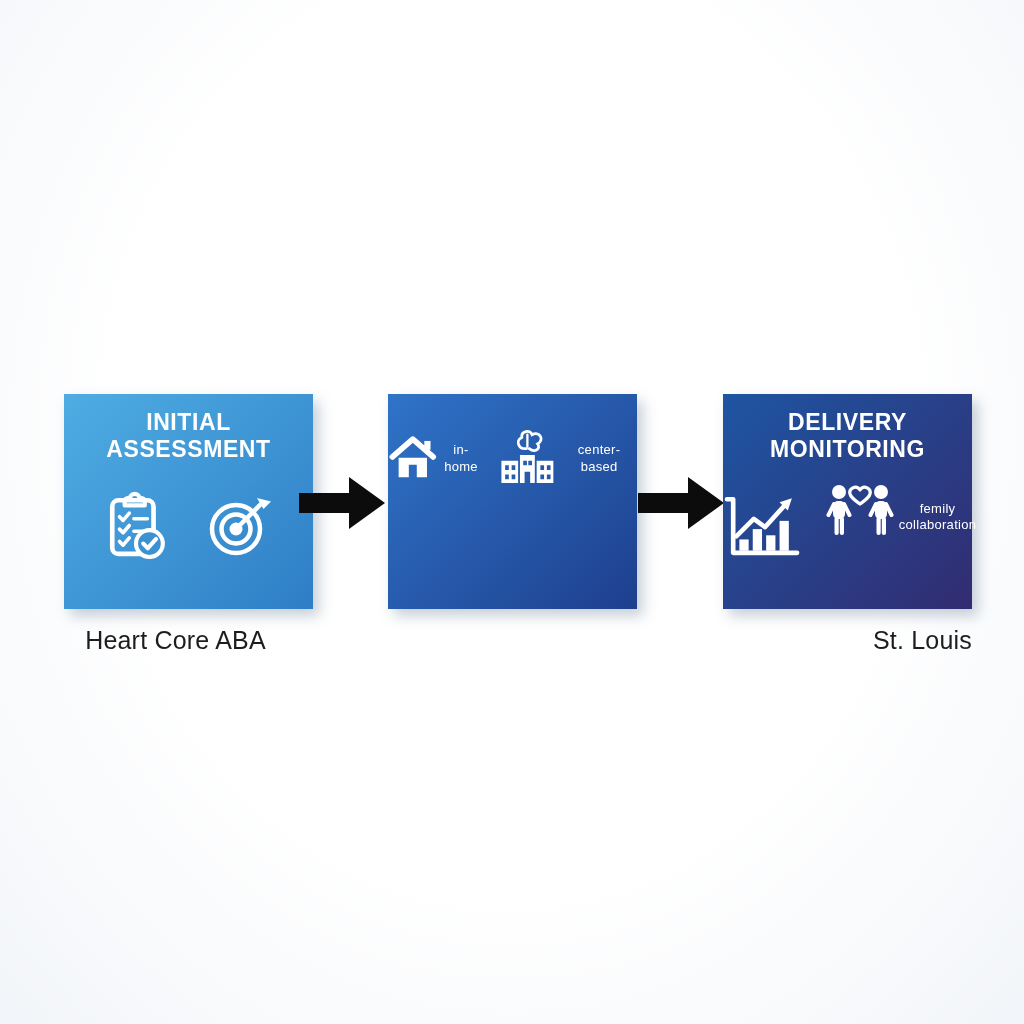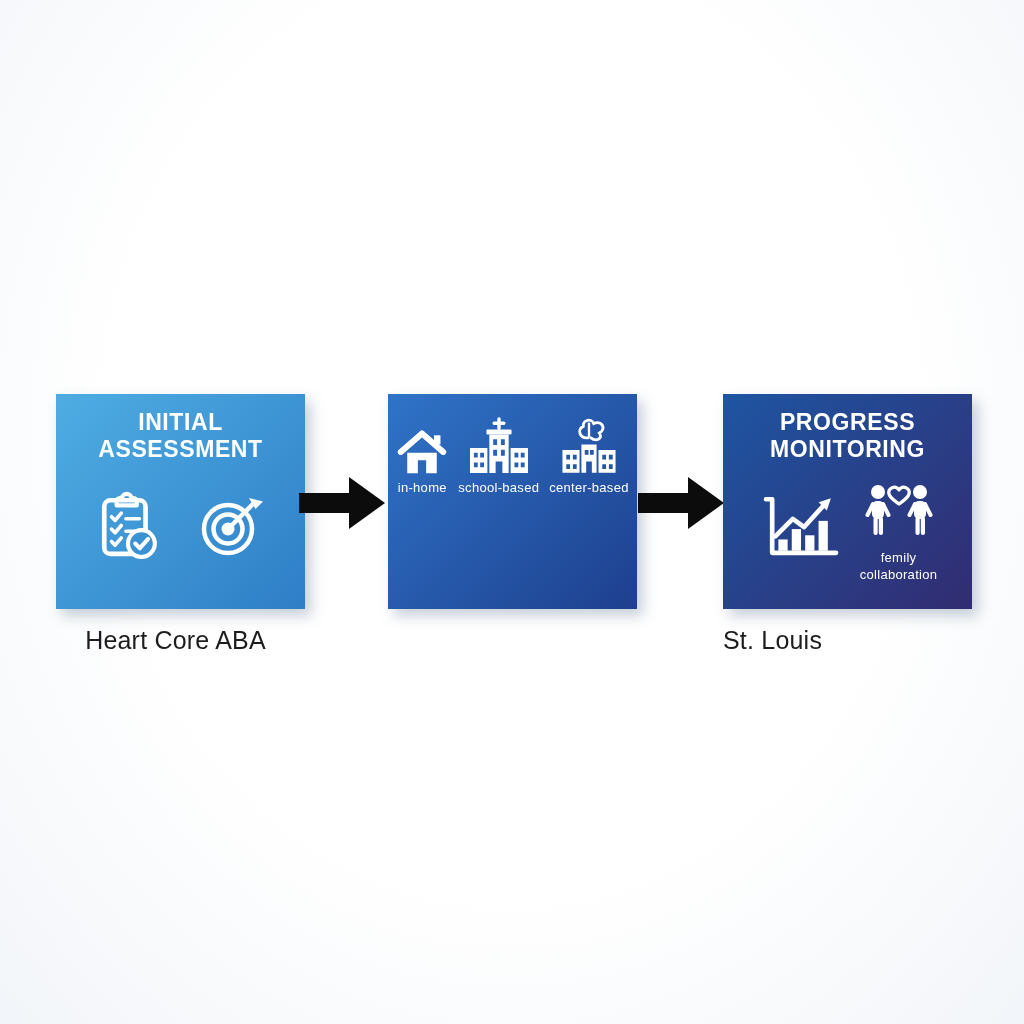--- a/index.html
+++ b/index.html
@@ -6,46 +6,46 @@
   .canvas{
     position:relative;width:1024px;height:1024px;overflow:hidden;
     background:radial-gradient(ellipse at 50% 42%, #ffffff 55%, #f2f5f9 100%);
     font-family:"Liberation Sans", sans-serif;
   }
   .stage{
     position:absolute;top:394px;width:249px;height:215px;
     display:flex;flex-direction:column;align-items:center;
     box-shadow:6px 7px 13px rgba(70,95,125,0.30);
   }
-  .stage-1{left:56px;}
+  .stage-1{left:64px;}
   .stage-2{left:388px;}
   .stage-3{left:723px;}
   .stage-title{
     margin-top:15px;font-size:23px;font-weight:bold;color:#ffffff;
     text-align:center;letter-spacing:0.6px;line-height:1.18;white-space:pre-line;
   }
   .icon-row{display:flex;justify-content:center;}
   .row-1{margin-top:26px;gap:38px;align-items:center;}
   .row-2{margin-top:22px;gap:10px;align-items:flex-end;}
   .row-3{margin-top:20px;gap:18px;align-items:flex-start;}
-  .icon-block{display:flex;flex-direction:column;align-items:center;justify-content:flex-end;}
+  .icon-block{display:flex;flex-direction:row;align-items:center;justify-content:flex-end;}
   .row-2 .icon-block{height:80px;}
   .icon-label{
     margin-top:5px;font-size:13px;font-weight:500;color:#ffffff;
     text-align:center;letter-spacing:0.3px;line-height:1.25;white-space:pre-line;
   }
   .arrow{position:absolute;top:477px;width:86px;height:52px;}
   .arrow-1{left:299px;}
   .arrow-2{left:638px;}
   .caption{
     position:absolute;top:626px;width:249px;height:30px;
     font-size:25px;color:#1d1d1f;letter-spacing:0.2px;
   }
   .caption-1{left:51px;text-align:center;}
-  .caption-3{left:723px;}
+  .caption-3{left:723px;text-align:right;}
   svg{display:block;}
 </style>
 </head>
 <body>
 
 <div class="canvas">
 
   <div class="stage stage-1" style="background: linear-gradient(135deg, rgb(79, 173, 227) 0%, rgb(46, 126, 198) 100%);">
     <div class="stage-title">INITIAL
 ASSESSMENT</div>
@@ -83,48 +83,38 @@
     <div class="icon-row row-2">
       <div class="icon-block">
         <svg width="52" height="48" viewBox="0 0 56 52">
           <path d="M5 27 L28 7 L51 27" fill="none" stroke="#fff" stroke-width="6.5" stroke-linecap="round" stroke-linejoin="round"></path>
           <rect x="41" y="9" width="7" height="10" fill="#fff"></rect>
           <path fill-rule="evenodd" fill="#fff" d="M12 28 H44 V50 H12 Z M23.5 36 H32.5 V50 H23.5 Z"></path>
         </svg>
         <div class="icon-label">in-home</div>
       </div>
       <div class="icon-block">
-        <svg width="70" height="58" viewBox="0 0 72 60">
-          <path d="M36 2 V12 M31 6.5 H41" stroke="#fff" stroke-width="3.5" stroke-linecap="round"></path>
-          <rect x="23" y="13" width="26" height="5" rx="1" fill="#fff"></rect>
-          <path fill-rule="evenodd" fill="#fff" d="M26 18 H46 V58 H26 Z M32.5 46 H39.5 V58 H32.5 Z M30 23 H34 V29 H30 Z M38 23 H42 V29 H38 Z M30 34 H34 V40 H30 Z M38 34 H42 V40 H38 Z"></path>
-          <path fill-rule="evenodd" fill="#fff" d="M6 32 H24 V58 H6 Z M10 37 H14 V42 H10 Z M16.5 37 H20.5 V42 H16.5 Z M10 47 H14 V52 H10 Z M16.5 47 H20.5 V52 H16.5 Z"></path>
-          <path fill-rule="evenodd" fill="#fff" d="M48 32 H66 V58 H48 Z M52 37 H56 V42 H52 Z M58.5 37 H62.5 V42 H58.5 Z M52 47 H56 V52 H52 Z M58.5 47 H62.5 V52 H58.5 Z"></path>
-        </svg>
-        <div class="icon-label">school-based</div>
-      </div>
-      <div class="icon-block">
         <svg width="70" height="60" viewBox="0 0 72 62">
           <path d="M35 23 c-9 1 -12 -9 -5 -12 c-1 -7 9 -9 11 -3 c8 -4 14 5 6 10 c4 5 -3 10 -9 5" fill="none" stroke="#fff" stroke-width="3" stroke-linecap="round"></path>
           <path d="M36 8 V21" fill="none" stroke="#fff" stroke-width="2.5" stroke-linecap="round"></path>
           <path fill-rule="evenodd" fill="#fff" d="M8 36 H26 V60 H8 Z M12 41 H16 V46 H12 Z M19 41 H23 V46 H19 Z M12 51 H16 V56 H12 Z M19 51 H23 V56 H19 Z"></path>
           <path fill-rule="evenodd" fill="#fff" d="M28 30 H44 V60 H28 Z M33 48 H39 V60 H33 Z M31.5 36 H35.5 V41 H31.5 Z M37 36 H41 V41 H37 Z"></path>
           <path fill-rule="evenodd" fill="#fff" d="M46 36 H64 V60 H46 Z M50 41 H54 V46 H50 Z M57 41 H61 V46 H57 Z M50 51 H54 V56 H50 Z M57 51 H61 V56 H57 Z"></path>
         </svg>
         <div class="icon-label">center-based</div>
       </div>
     </div>
   </div>
 
   <svg class="arrow arrow-2" viewBox="0 0 86 52">
     <polygon points="0,16 50,16 50,0 86,26 50,52 50,36 0,36" fill="#0c0c0c"></polygon>
   </svg>
 
   <div class="stage stage-3" style="background: linear-gradient(135deg, rgb(30, 85, 162) 0%, rgb(50, 44, 113) 100%);">
-    <div class="stage-title">PROGRESS
+    <div class="stage-title">DELIVERY
 MONITORING</div>
     <div class="icon-row row-3">
       <div class="icon-block" style="margin-top:8px;">
         <svg width="84" height="68" viewBox="0 0 80 66">
           <path d="M7 8 H13 V60 H75" fill="none" stroke="#fff" stroke-width="4.5" stroke-linecap="round" stroke-linejoin="round"></path>
           <rect x="19" y="47" width="9" height="11" fill="#fff"></rect>
           <rect x="32" y="37" width="9" height="21" fill="#fff"></rect>
           <rect x="45" y="43" width="9" height="15" fill="#fff"></rect>
           <rect x="58" y="29" width="9" height="29" fill="#fff"></rect>
           <path d="M16 44 L33 27 L44 35 L62 15" fill="none" stroke="#fff" stroke-width="4.5" stroke-linecap="round" stroke-linejoin="round"></path>

